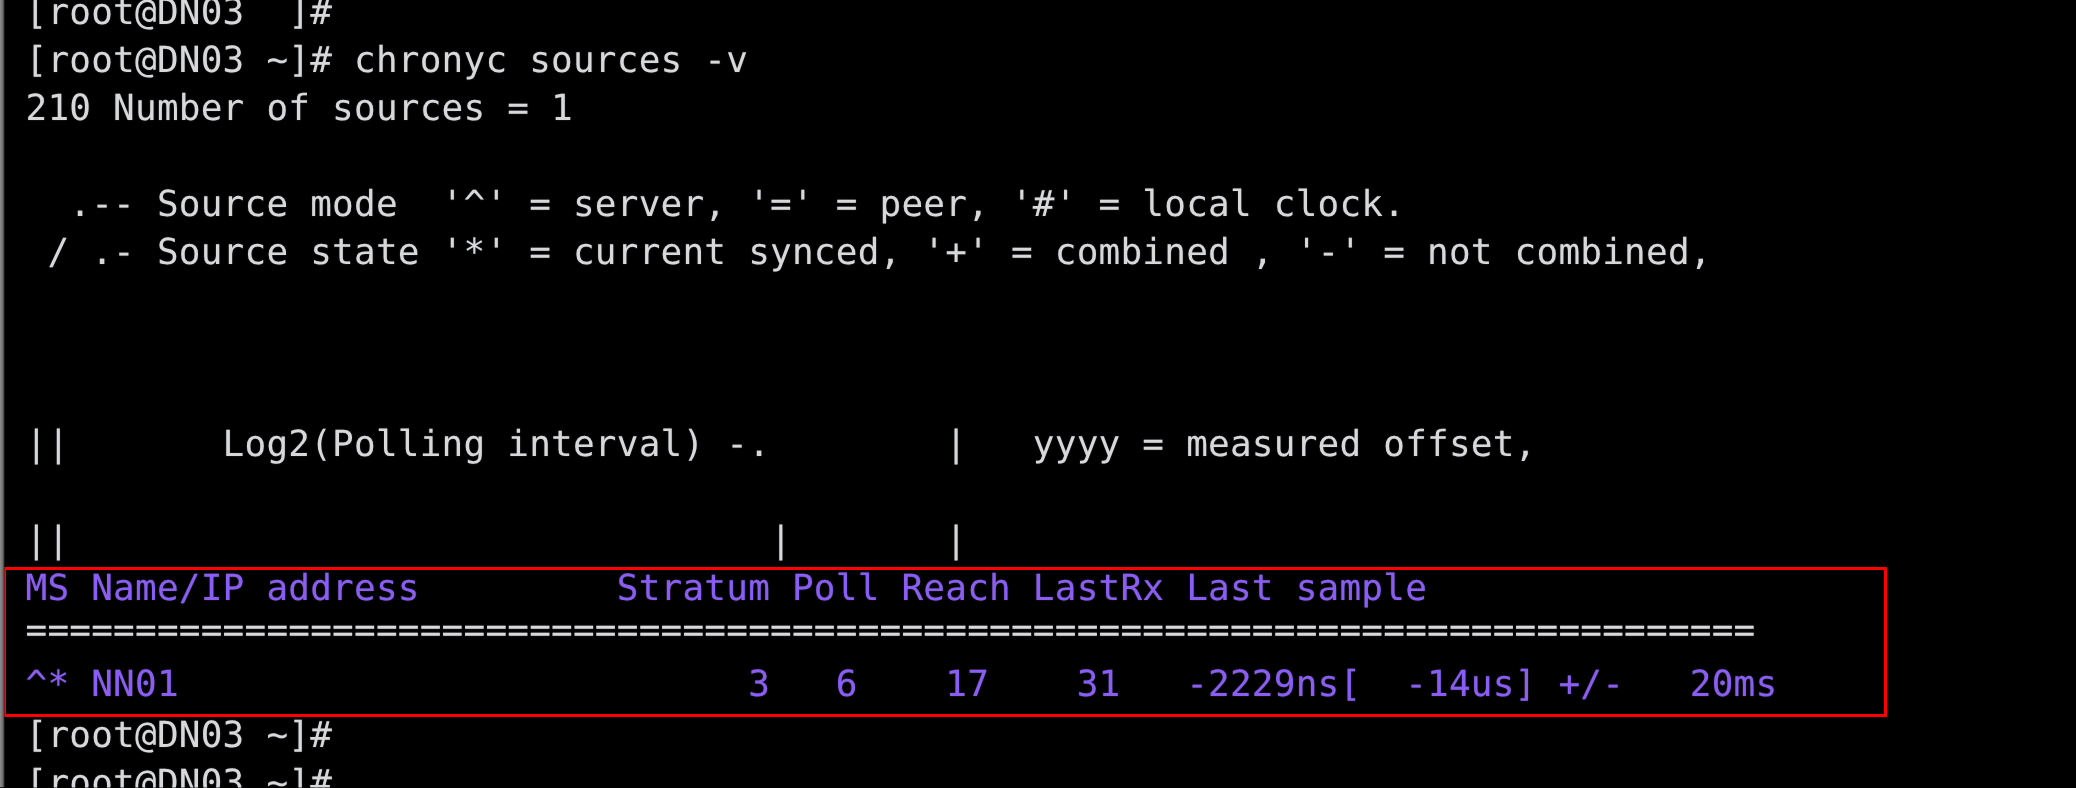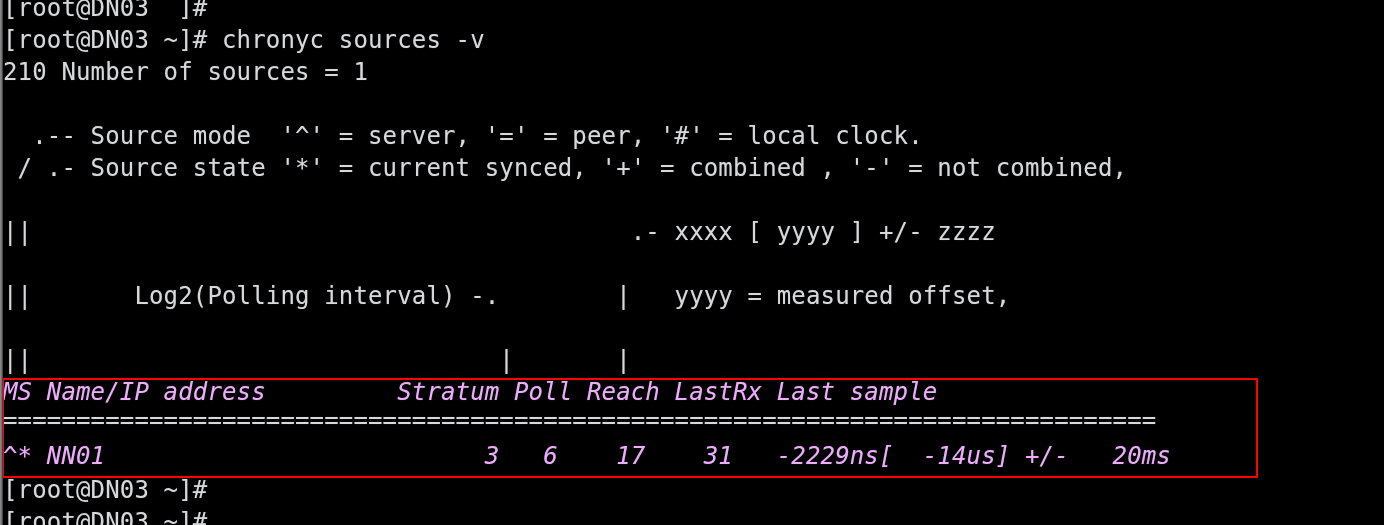--- a/index.html
+++ b/index.html
@@ -29,38 +29,38 @@
     left: 0;
     top: 0;
     width: 3px;
     height: 525px;
     background: linear-gradient(to right, #8e8e8e 0%, #6e6e6e 60%, #2a2a2a 100%);
     z-index: 5;
   }
 
   .screen {
     position: absolute;
-    left: 3px;
+    left: 17px;
     top: 0;
     width: 1163px;
     height: 525px;
   }
 
   .line {
     position: absolute;
     left: 0;
     white-space: pre;
     font-family: "DejaVu Sans Mono", "Liberation Mono", monospace;
     font-size: 24px;
     line-height: 32px;
     letter-spacing: 0.15px;
     color: #d8d8d8;
     text-shadow: 0 0 1px rgba(180,200,255,0.35);
   }
-  .line.bright { color: #f0abfc; font-style: italic; }
+  .line.bright { color: #8b5cf6; }
 
   
   .highlight-box {
     position: absolute;
     border: 2px solid #ff0000;
     box-sizing: border-box;
     pointer-events: none;
     z-index: 4;
   }
 </style>
@@ -72,21 +72,20 @@
   <div class="window-edge"></div>
 
   <div class="screen">
 
     <div class="line" style="top:-8px">[root@DN03  ]#</div>
     <div class="line" style="top:24px">[root@DN03 ~]# chronyc sources -v</div>
     <div class="line" style="top:56px">210 Number of sources = 1</div>
     <div class="line" style="top:88px"></div>
     <div class="line" style="top:152px"> / .- Source state '*' = current synced, '+' = combined , '-' = not combined,</div>
     <div class="line" style="top:120px">  .-- Source mode  '^' = server, '=' = peer, '#' = local clock.</div>
-    <div class="line" style="top:216px">||                                         .- xxxx [ yyyy ] +/- zzzz</div>
     <div class="line" style="top:280px">||       Log2(Polling interval) -.        |   yyyy = measured offset,</div>
     <div class="line" style="top:344px">||                                |       |</div>
     <div class="line bright" style="top:376px">MS Name/IP address         Stratum Poll Reach LastRx Last sample</div>
     <div class="line" style="top:404px">===============================================================================</div>
     <div class="line bright" style="top:440px">^* NN01                          3   6    17    31   -2229ns[  -14us] +/-   20ms</div>
     <div class="line" style="top:474px">[root@DN03 ~]#</div>
     <div class="line" style="top:506px">[root@DN03 ~]#</div>
 
   </div>
 

